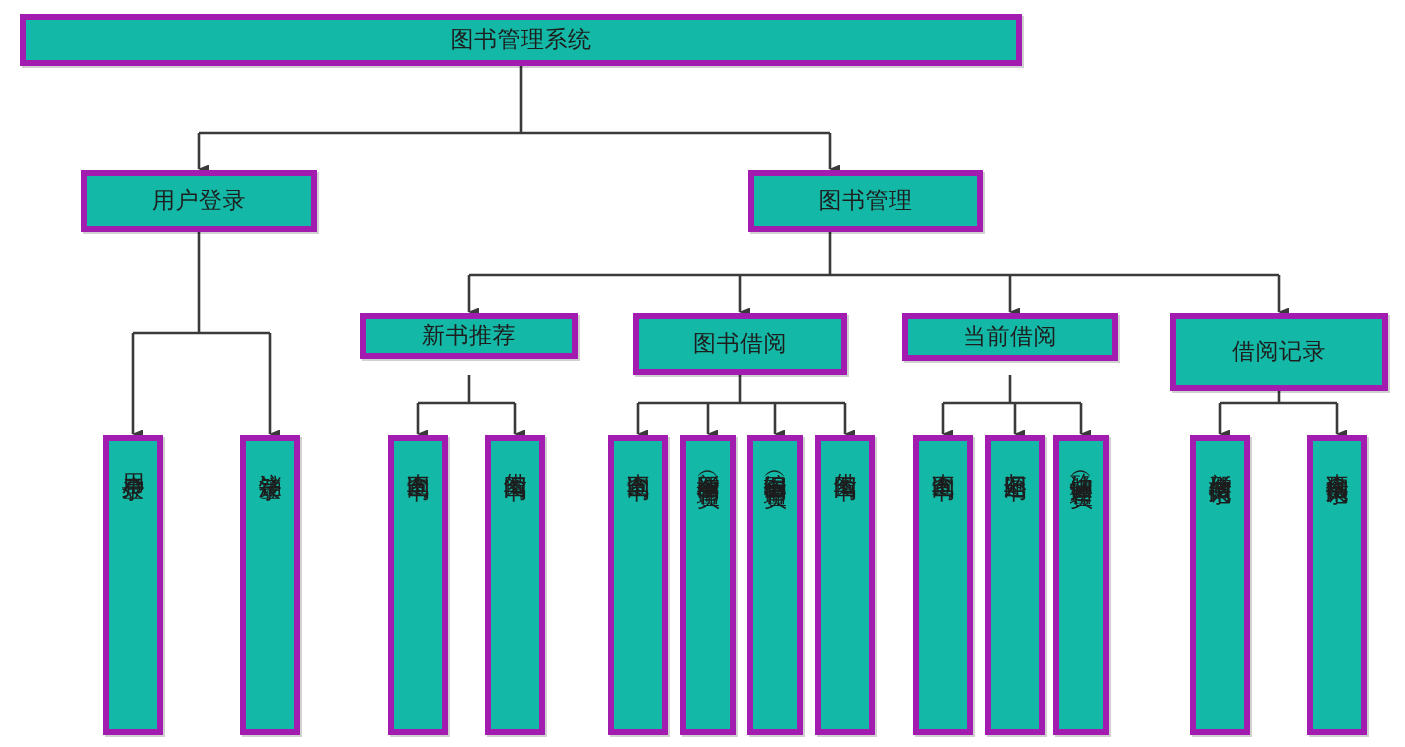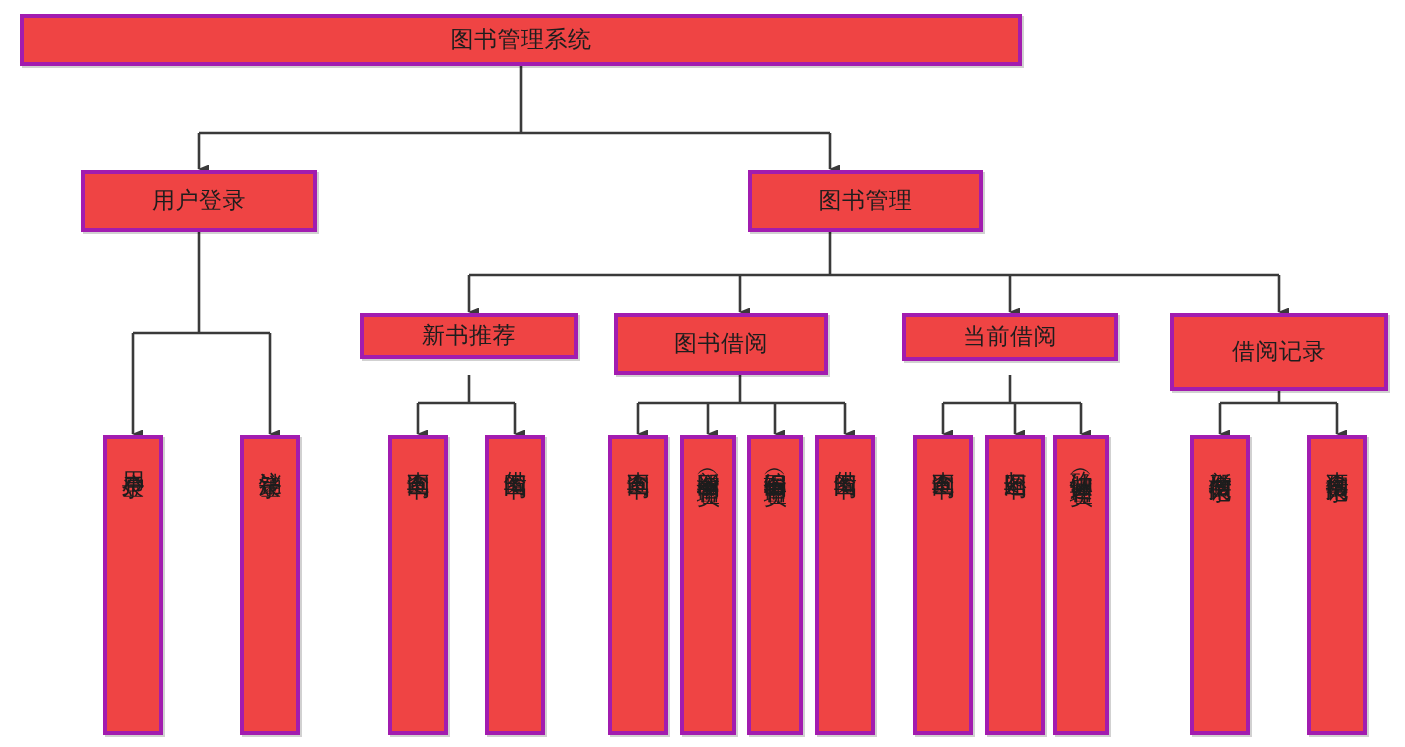--- a/index.html
+++ b/index.html
@@ -23,22 +23,22 @@
     position: absolute;
     left: 0;
     top: 0;
     width: 1405px;
     height: 747px;
     pointer-events: none;
   }
   .node {
     position: absolute;
     box-sizing: border-box;
-    background: #ef4444;
-    border: 4px solid #a21caf;
+    background: #14b8a6;
+    border: 6px solid #a21caf;
     box-shadow: 2px 2px 0 rgba(0,0,0,0.18);
     display: flex;
     align-items: center;
     justify-content: center;
     color: #1d1d1d;
   }
   .node .label {
     display: block;
     text-align: center;
     line-height: 1.12;
@@ -125,21 +125,21 @@
       </div>
       <div class="node horizontal" style="left: 81px; top: 170px; width: 236px; height: 62px;">
         <span class="label">用户登录</span>
       </div>
       <div class="node horizontal" style="left: 712px; top: 170px; width: 235px; height: 62px; margin-left: 36px;">
         <span class="label">图书管理</span>
       </div>
       <div class="node horizontal" style="left: 360px; top: 313px; width: 218px; height: 46px;">
         <span class="label">新书推荐</span>
       </div>
-      <div class="node horizontal" style="left: 614px; top: 313px; width: 214px; height: 62px;">
+      <div class="node horizontal" style="left: 633px; top: 313px; width: 214px; height: 62px;">
         <span class="label">图书借阅</span>
       </div>
       <div class="node horizontal" style="left: 902px; top: 313px; width: 216px; height: 48px;">
         <span class="label">当前借阅</span>
       </div>
       <div class="node horizontal" style="left: 1170px; top: 313px; width: 218px; height: 78px;">
         <span class="label">借阅记录</span>
       </div>
       <div class="node vertical" style="left: 103px; top: 435px; width: 60px; height: 300px;">
         <span class="label">用户登录</span>

